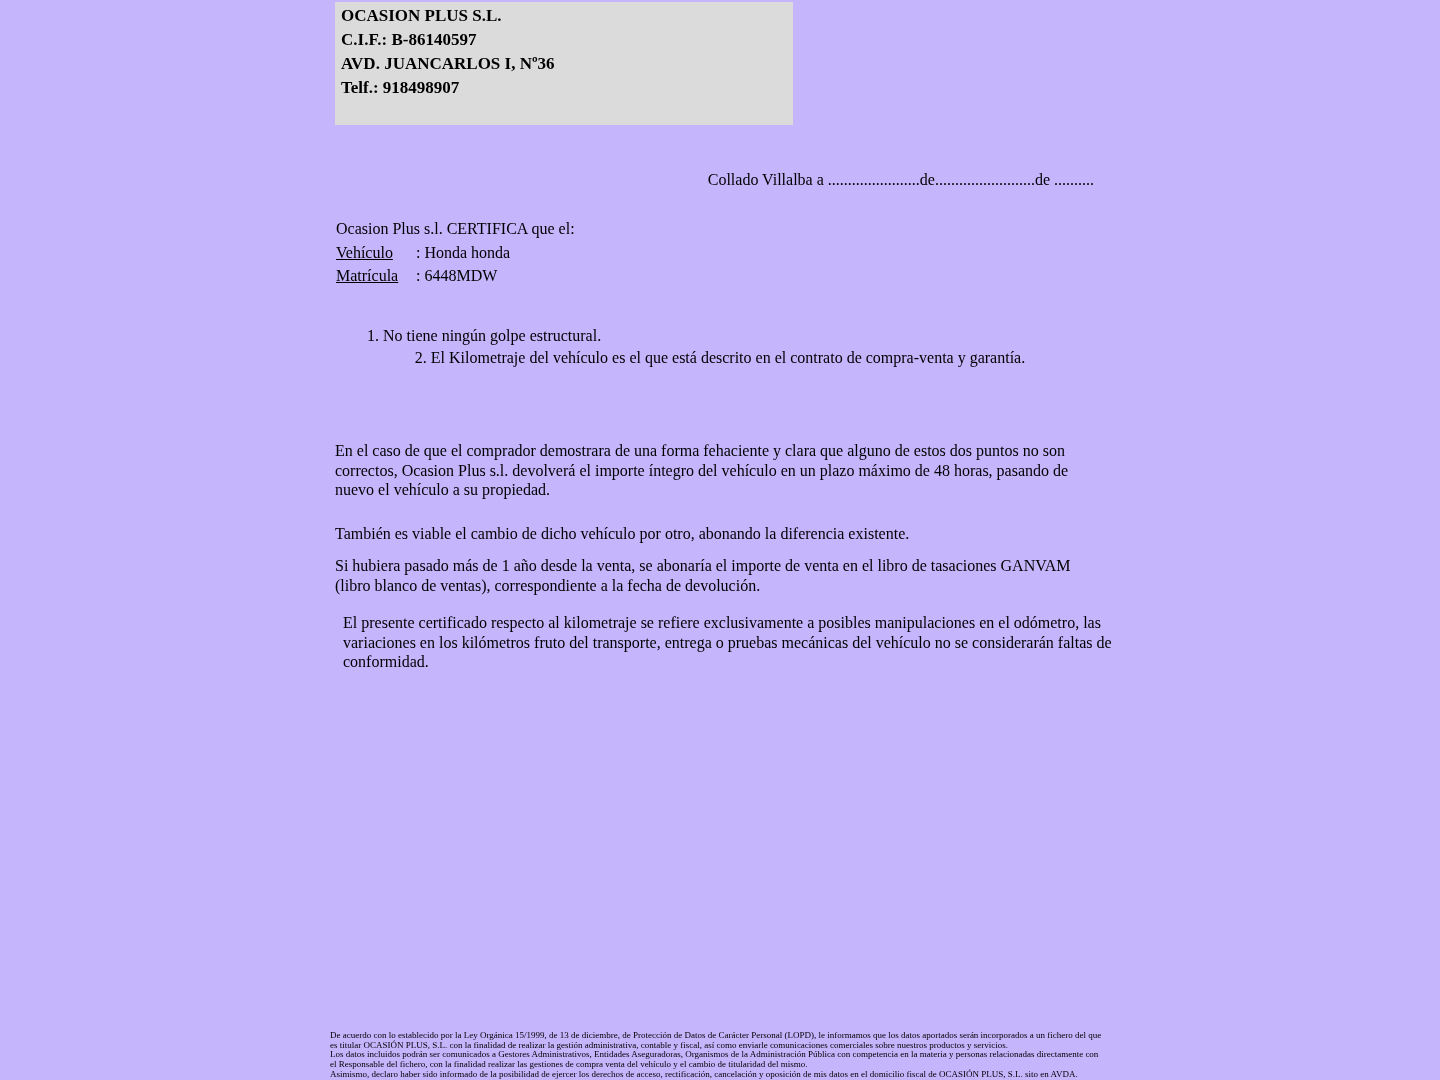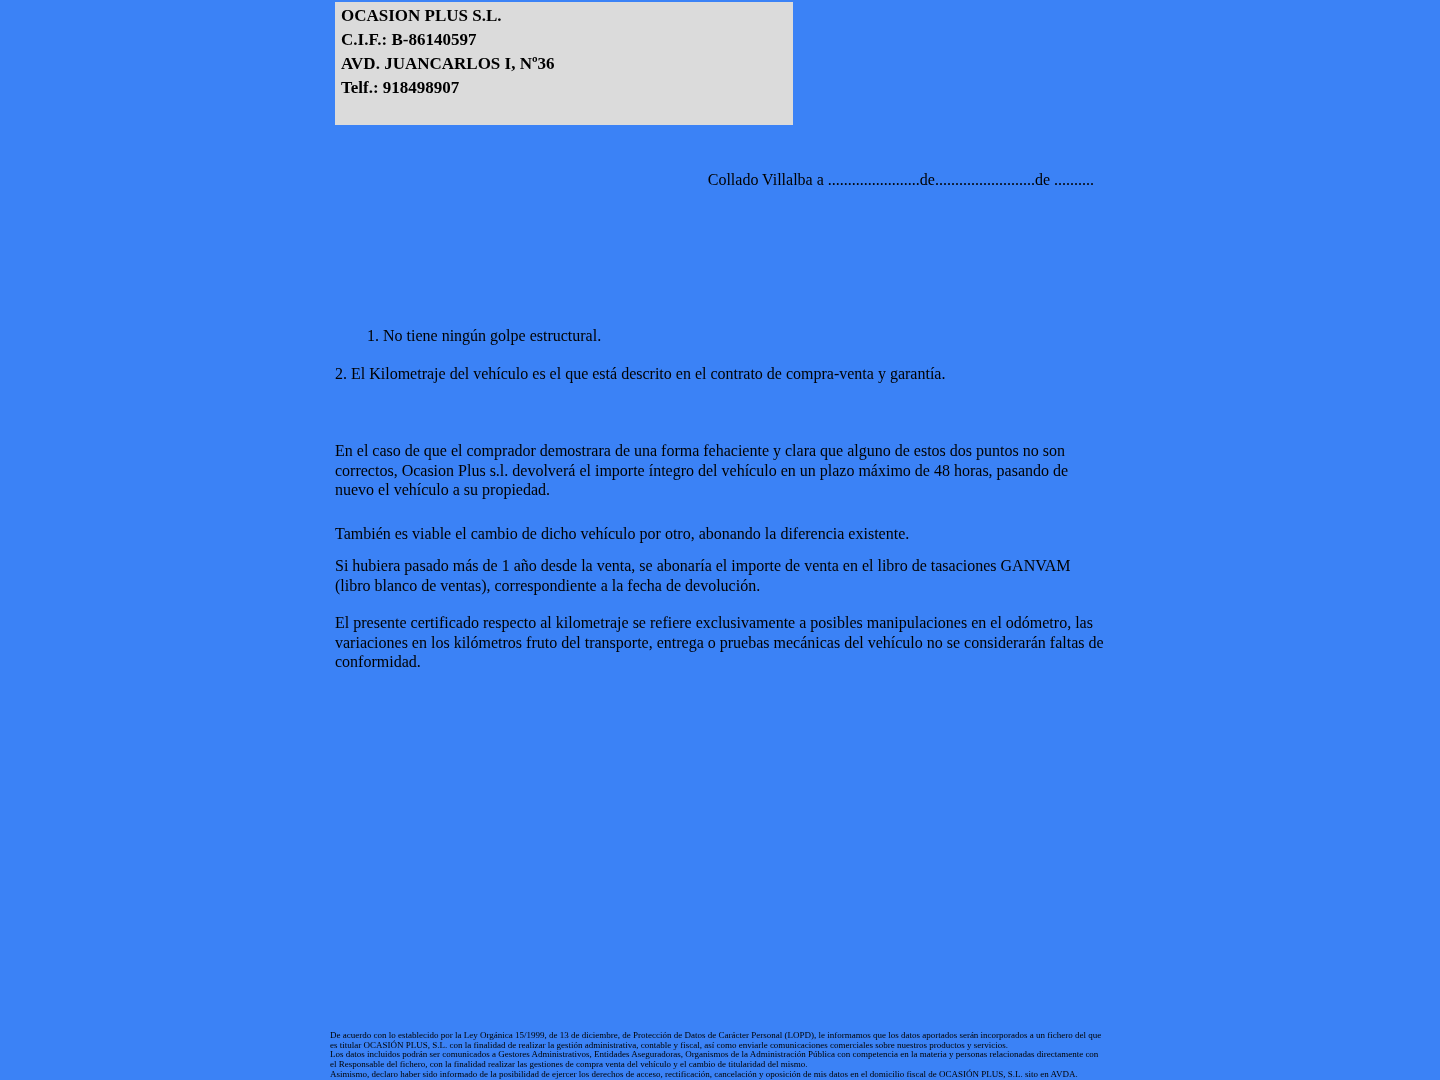--- a/index.html
+++ b/index.html
@@ -4,21 +4,21 @@
 <style>
   html, body {
     margin: 0;
     padding: 0;
     background: #ffffff;
   }
   .page {
     position: relative;
     width: 1440px;
     height: 1080px;
-    background: #3b82f6;
+    background: #c4b5fd;
     font-family: "Liberation Serif", serif;
     color: #000000;
     overflow: hidden;
   }
   .header-box {
     position: absolute;
     left: 335px;
     top: 2px;
     width: 458px;
     height: 123px;
@@ -56,25 +56,25 @@
   .u { text-decoration: underline; }
   .txt {
     position: absolute;
     left: 335px;
     width: 770px;
     font-size: 16px;
     line-height: 19.5px;
     margin: 0;
   }
   .point-1   { top: 326px; margin-left: 32px; }
-  .point-2   { top: 364px; }
+  .point-2   { top: 348px; text-align: center; }
   .para-1    { top: 441px; }
   .para-2    { top: 524px; }
   .para-3    { top: 556px; }
-  .para-4    { top: 613px; }
+  .para-4    { top: 613px; margin-left: 8px; }
   .signature { top: 863px; }
   .legal {
     position: absolute;
     left: 330px;
     top: 1019px;
     width: 772px;
     font-size: 9px;
     line-height: 9.7px;
     margin-top: 12px;
   }
@@ -87,20 +87,29 @@
 
   <div class="header-box">
     <div class="hline">OCASION PLUS S.L.</div>
     <div class="hline">C.I.F.: B-86140597</div>
     <div class="hline">AVD. JUANCARLOS I, Nº36</div>
     <div class="hline">Telf.: 918498907</div>
   </div>
 
   <div class="date-line">Collado Villalba a .......................de.........................de ..........</div>
 
+  <div class="certify">
+    <div>Ocasion Plus s.l. CERTIFICA que el:</div>
+    <div>
+      <span class="label-cell"><span class="u">Vehículo</span></span><span>: Honda honda</span>
+    </div>
+    <div>
+      <span class="label-cell"><span class="u">Matrícula</span></span><span>: 6448MDW</span>
+    </div>
+  </div>
 
   <p class="txt point-1">1. No tiene ningún golpe estructural.</p>
   <p class="txt point-2">2. El Kilometraje del vehículo es el que está descrito en el contrato de compra-venta y garantía.</p>
 
   <p class="txt para-1">En el caso de que el comprador demostrara de una forma fehaciente y clara que alguno de estos dos puntos no son correctos, Ocasion Plus s.l. devolverá el importe íntegro del vehículo en un plazo máximo de 48 horas, pasando de nuevo el vehículo a su propiedad.</p>
   <p class="txt para-2">También es viable el cambio de dicho vehículo por otro, abonando la diferencia existente.</p>
   <p class="txt para-3">Si hubiera pasado más de 1 año desde la venta, se abonaría el importe de venta en el libro de tasaciones GANVAM (libro blanco de ventas), correspondiente a la fecha de devolución.</p>
   <p class="txt para-4">El presente certificado respecto al kilometraje se refiere exclusivamente a posibles manipulaciones en el odómetro, las variaciones en los kilómetros fruto del transporte, entrega o pruebas mecánicas del vehículo no se considerarán faltas de conformidad.</p>
 
 

